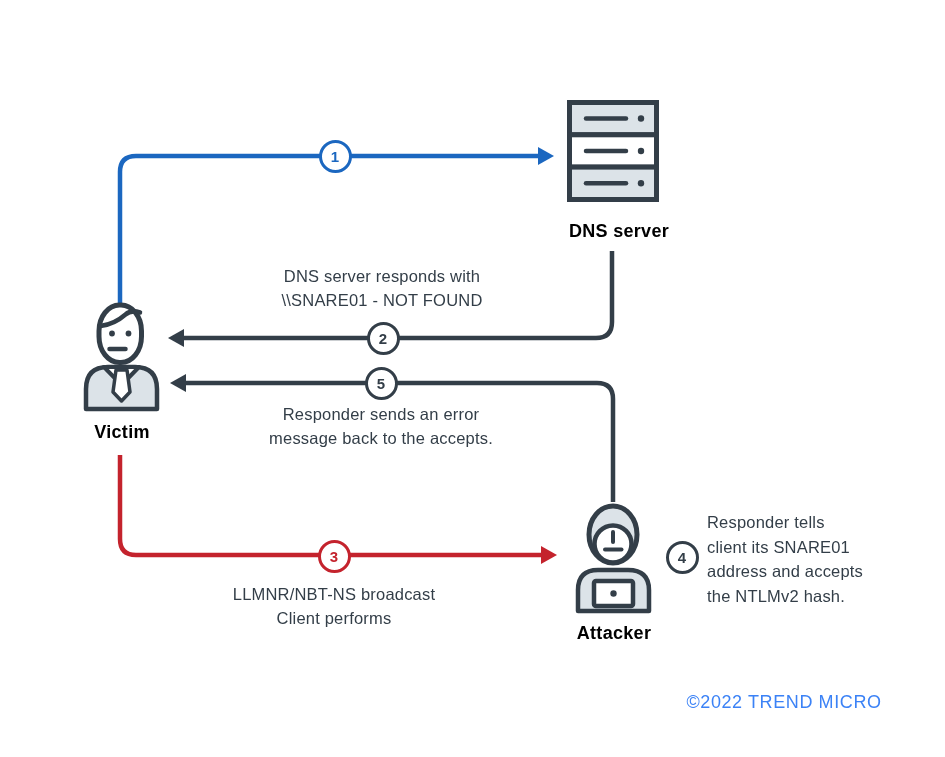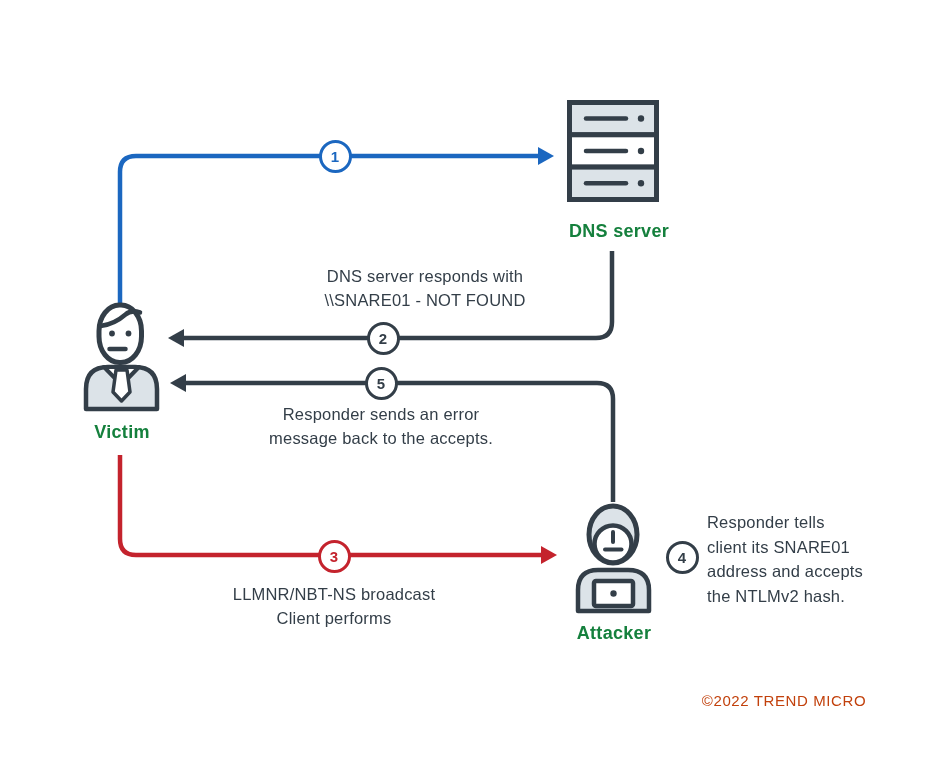--- a/index.html
+++ b/index.html
@@ -30,21 +30,21 @@
     white-space: nowrap;
     letter-spacing: 0.2px;
   }
   .txt.left-align {
     transform: none;
     text-align: left;
     line-height: 24.5px;
   }
   .node-label {
     position: absolute;
-    color: #15803d;
+    color: #000000;
     font-size: 18px;
     font-weight: 700;
     text-align: center;
     transform: translateX(-50%);
     white-space: nowrap;
     letter-spacing: 0.3px;
   }
   .badge {
     position: absolute;
     width: 33px;
@@ -57,22 +57,22 @@
     align-items: center;
     justify-content: center;
     font-size: 15px;
     font-weight: 700;
     color: #333e48;
   }
   .badge.blue { border-color: #1b67c0; color: #1b67c0; }
   .badge.red  { border-color: #c4232d; color: #c4232d; }
   .copyright {
     position: absolute;
-    color: #c2410c;
-    font-size: 15px;
+    color: #3b82f6;
+    font-size: 18px;
     letter-spacing: 0.6px;
     transform: translateX(-50%);
     white-space: nowrap;
   }
 </style>
 </head>
 <body>
 
 <div class="canvas">
 
@@ -132,21 +132,21 @@
     </g>
   </svg>
 
   <div class="badge blue" style="left:318.5px; top:139.5px;">1</div>
   <div class="badge" style="left:366.5px; top:321.5px;">2</div>
   <div class="badge" style="left:364.5px; top:366.5px;">5</div>
   <div class="badge red" style="left:317.5px; top:539.5px;">3</div>
   <div class="badge" style="left:665.5px; top:540.5px;">4</div>
 
 
-  <div class="txt" style="left:382px; top:265px;margin-left:43px;">
+  <div class="txt" style="left:382px; top:265px;">
     <div>DNS server responds with</div>
     <div>\\SNARE01 - NOT FOUND</div>
   </div>
 
   <div class="txt" style="left:381px; top:403px;">
     <div>Responder sends an error</div>
     <div>message back to the accepts.</div>
   </div>
 
   <div class="txt" style="left:334px; top:583px;">

